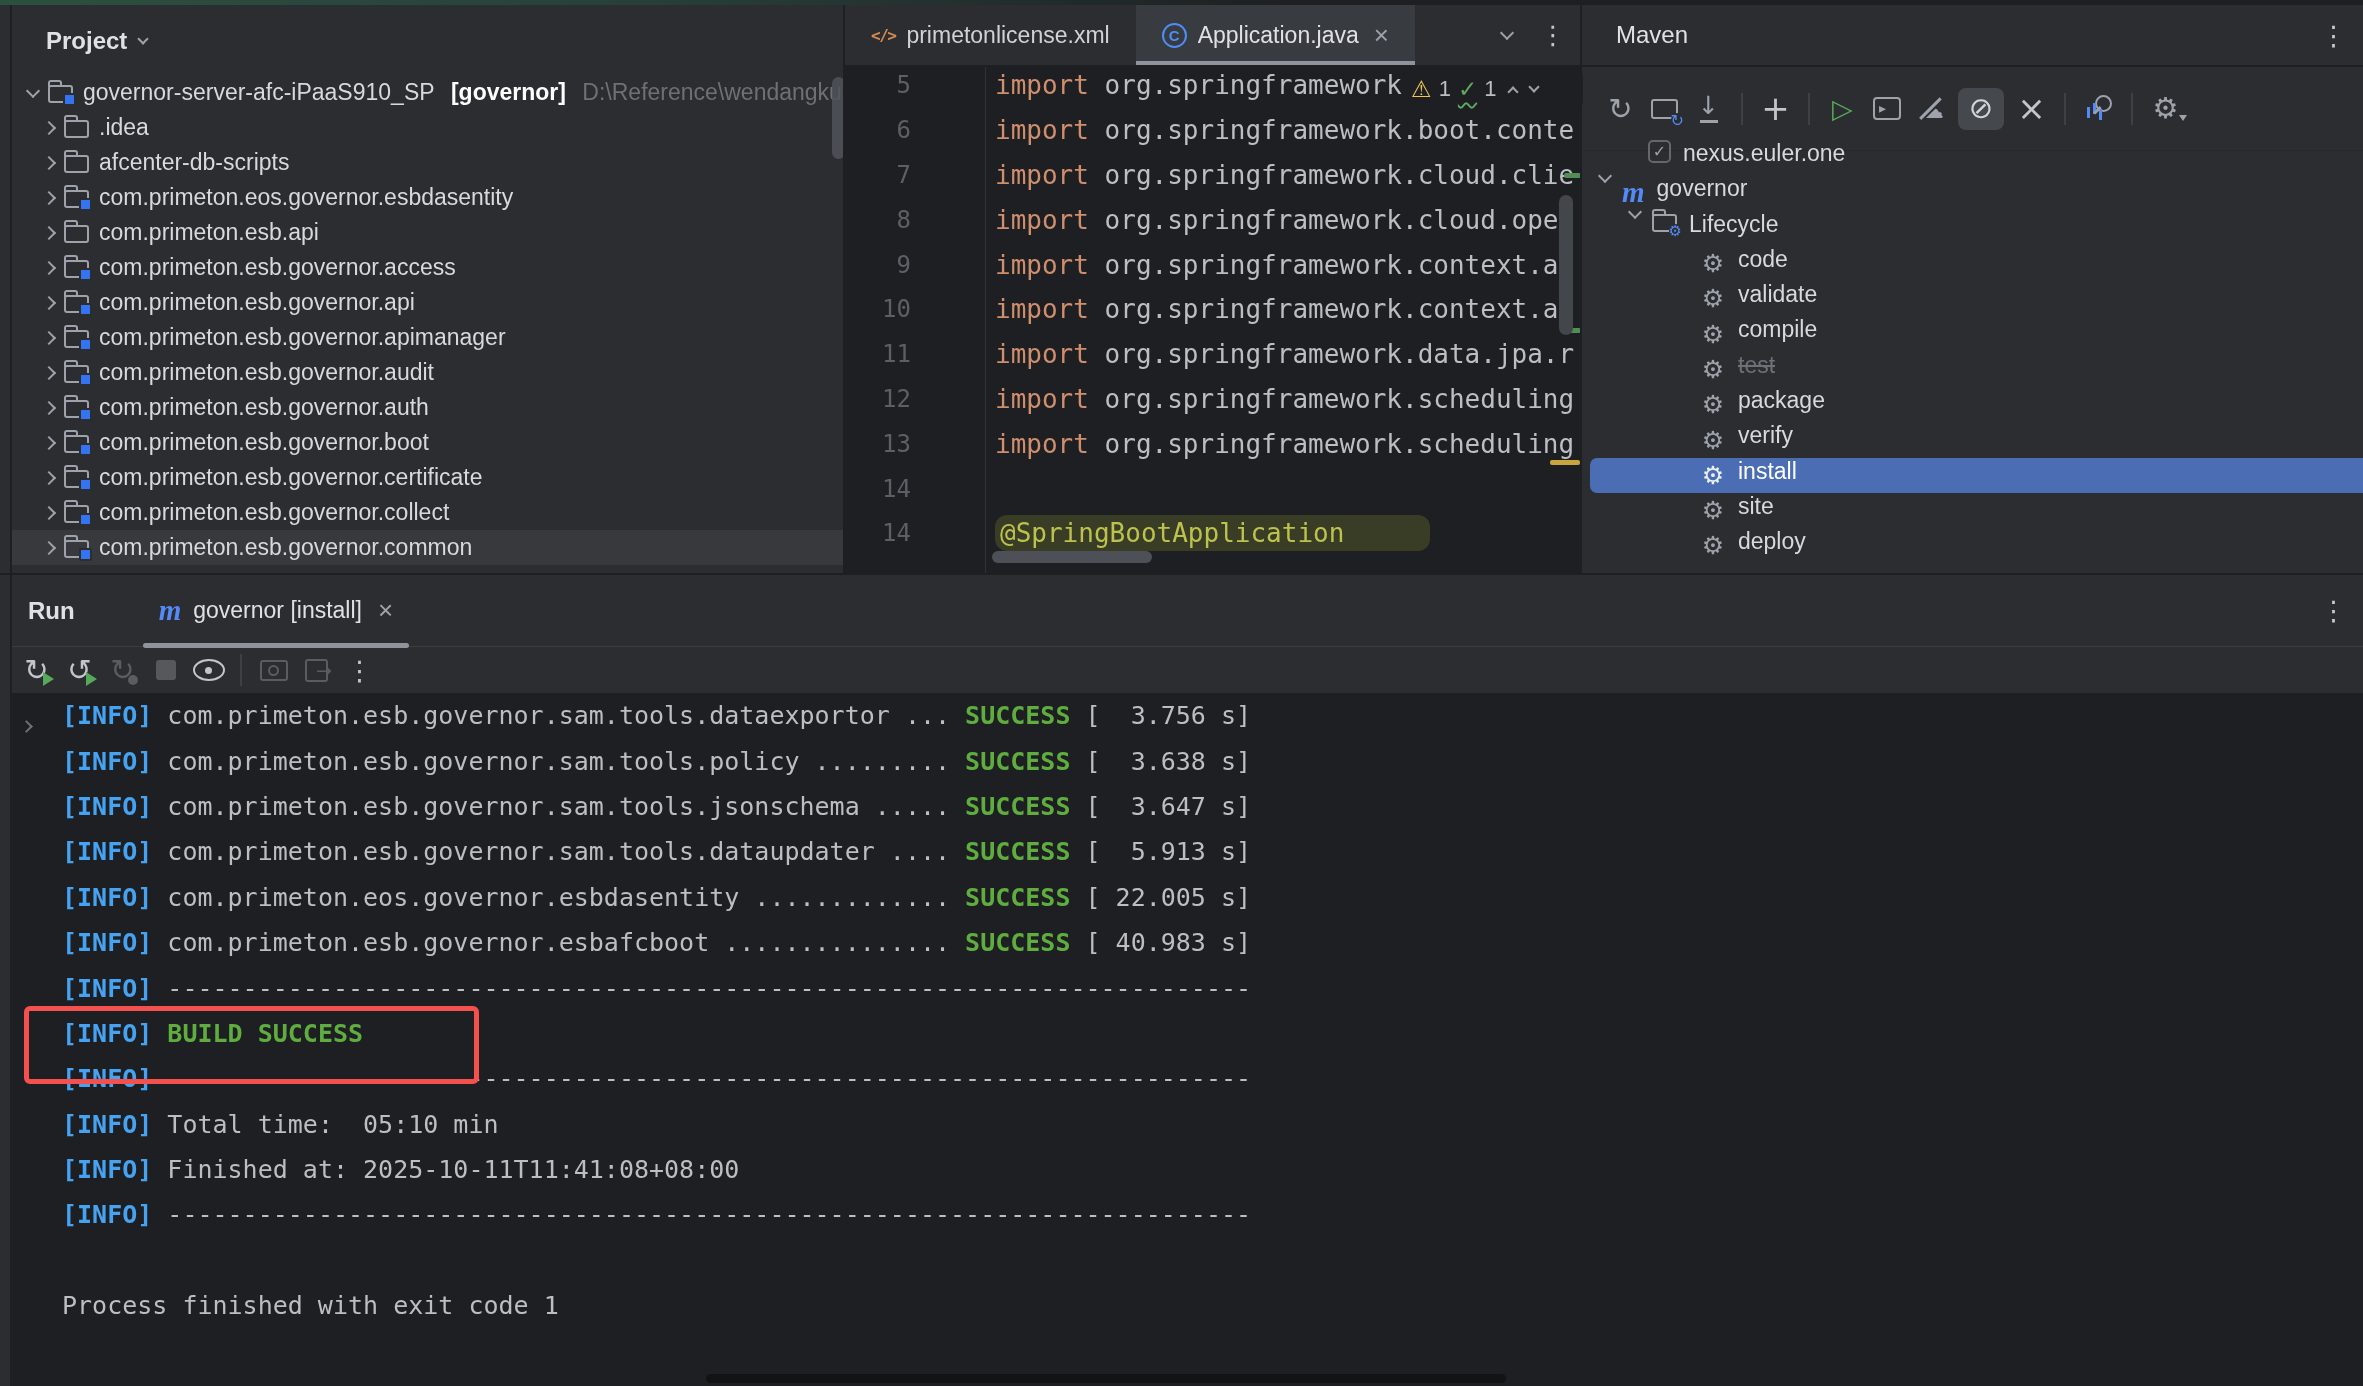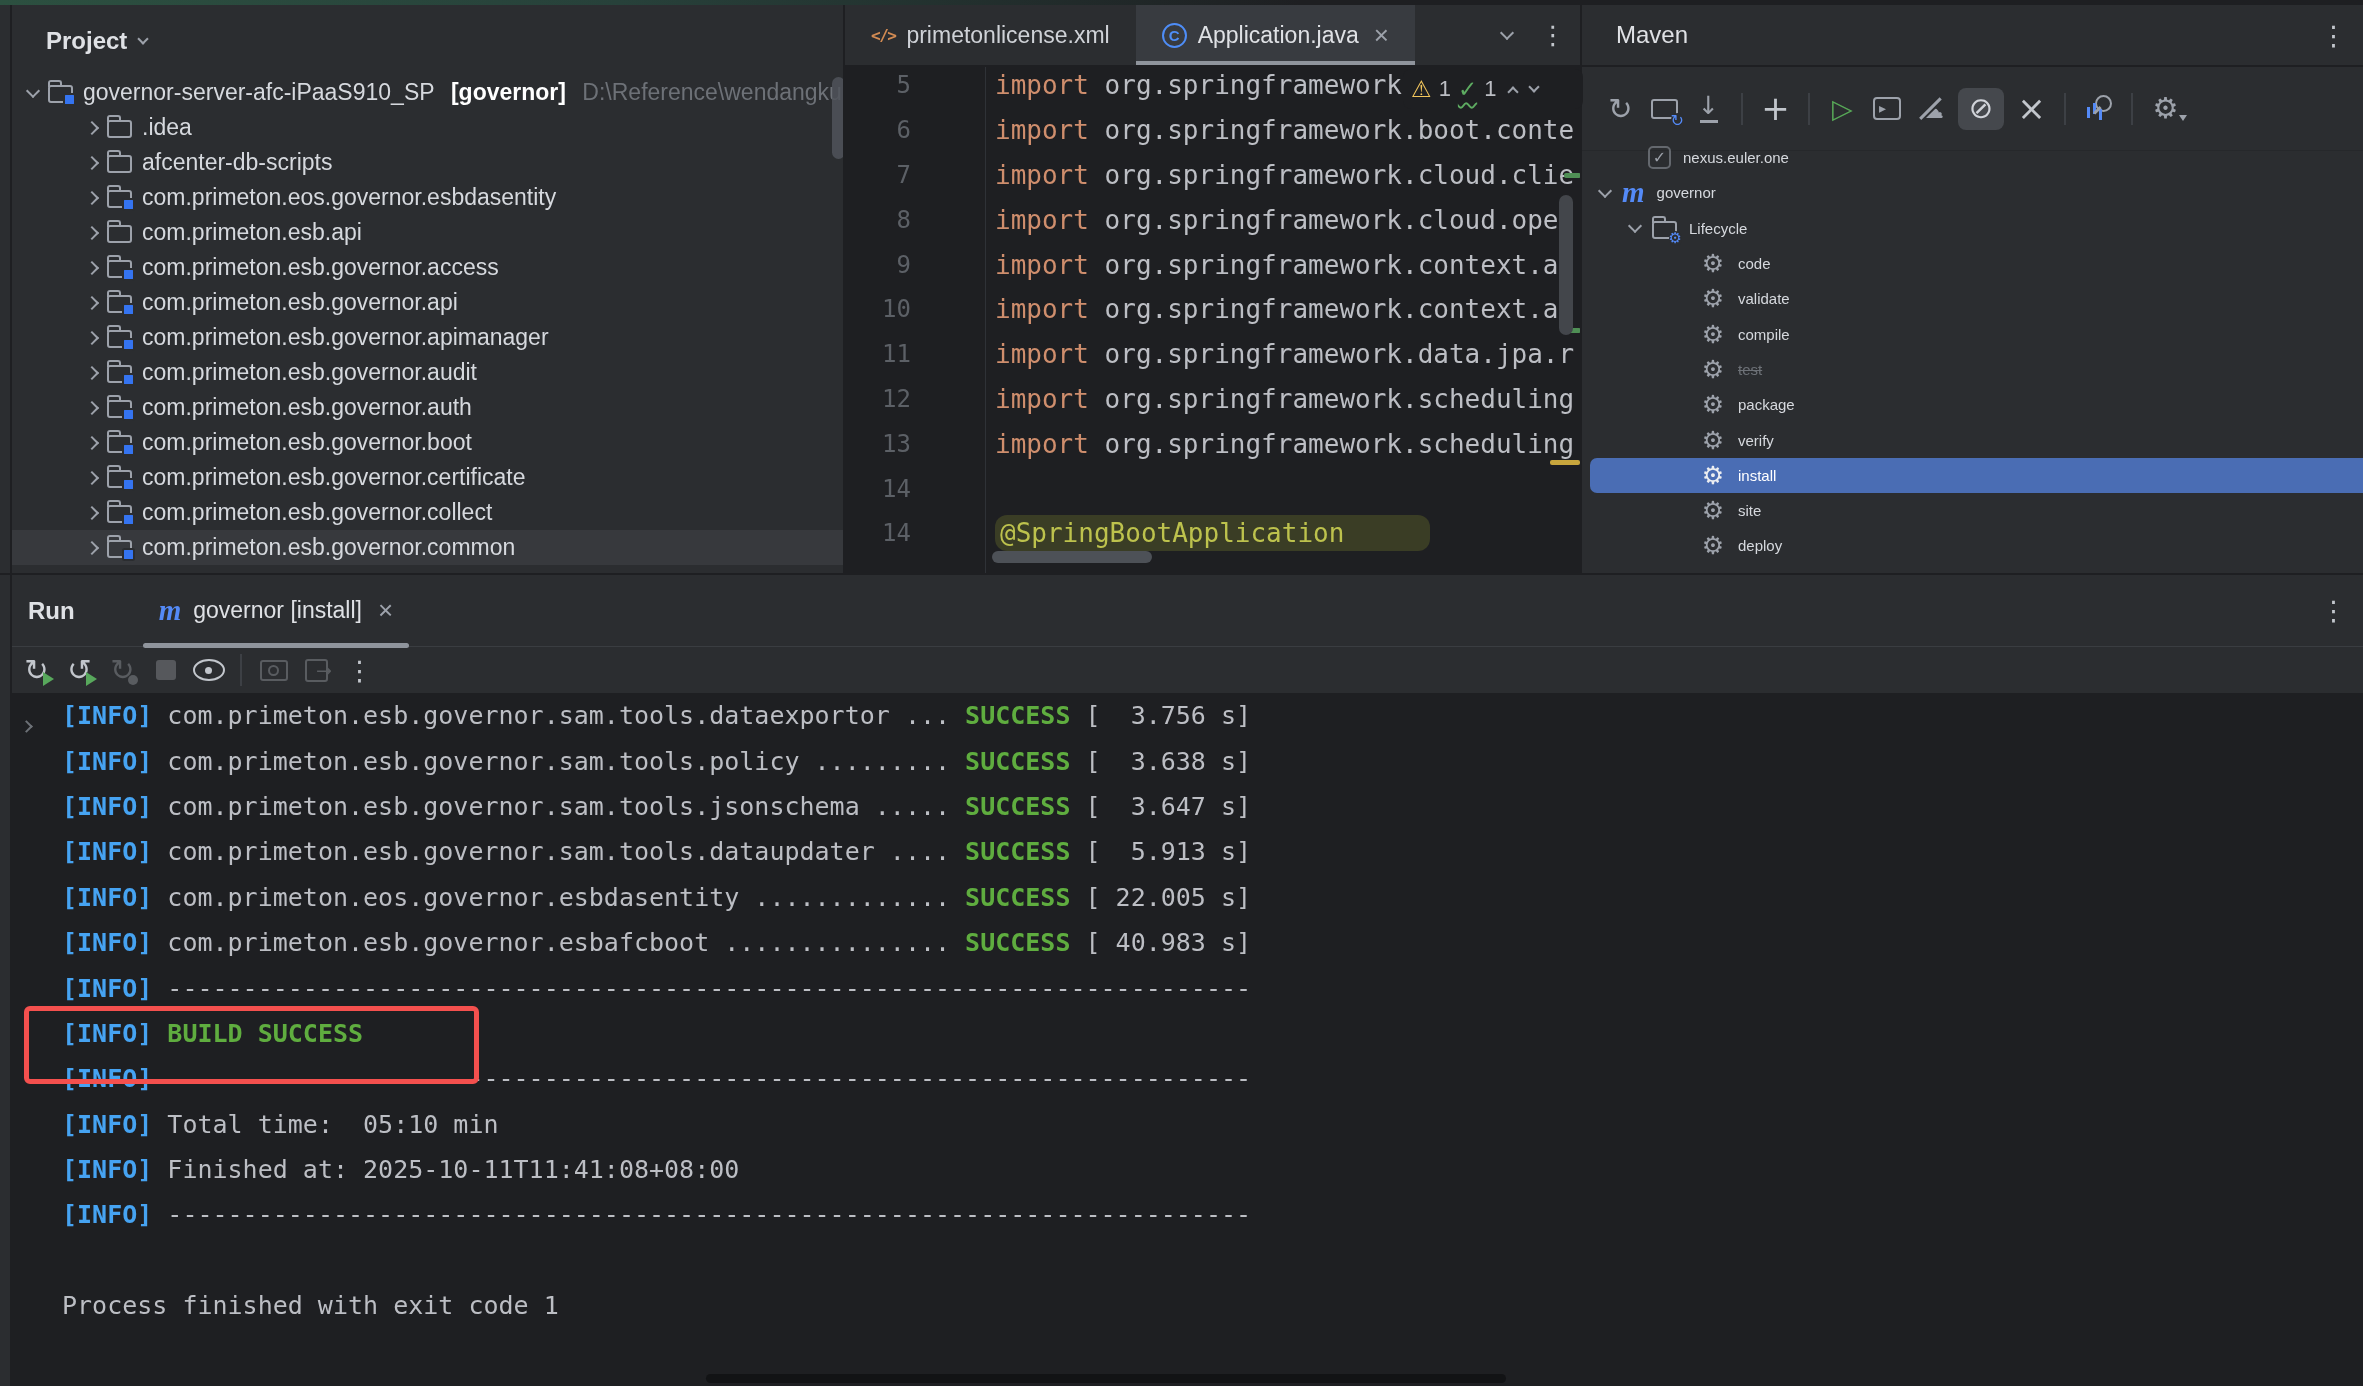--- a/index.html
+++ b/index.html
@@ -31,21 +31,21 @@
   .ic-goal-gear::after{content:"⚙";font-family:"DejaVu Sans",sans-serif;font-size:25px;color:var(--icon);line-height:1}
   .ic-xml-file::after{content:"</>";font:700 16px "DejaVu Sans Mono",monospace;color:#d28b53;letter-spacing:-1.5px}
   .ic-java-class{width:25px;height:25px;border-radius:50%;border:2.6px solid #4e8df7}
   .ic-java-class::after{content:"C";font:700 15px "Liberation Sans",sans-serif;color:#4e8df7}
 
   
   #project-panel{left:12px;top:5px;width:833px;height:570px;background:var(--bg-panel)}
   #project-header{position:absolute;left:34px;top:22px;display:flex;align-items:center;gap:12px;font-size:24px;font-weight:600;color:var(--text)}
   #project-header .chev{width:8px;height:8px}
   #project-tree{position:absolute;left:0;top:70px;right:0}
-  .prow{display:flex;align-items:center;height:35px;gap:10px;padding-left:75px;font-size:23px;color:#d6d9de;white-space:pre;overflow:hidden}
+  .prow{display:flex;align-items:center;height:35px;gap:10px;padding-left:32px;font-size:23px;color:#d6d9de;white-space:pre;overflow:hidden}
   .prow.root{padding-left:16px}
   .prow.hovered{background:#37393d}
   .psuffix{font-weight:700;color:#fff}
   .ppath{color:var(--dim)}
   #project-scrollbar{left:820px;top:72px;width:13px;height:82px;background:#50545a;border-radius:7px;opacity:.85}
 
   
   #editor-panel{left:845px;top:5px;width:735px;height:570px;background:var(--bg-editor)}
   #tabs{position:absolute;left:0;top:0;right:0;height:62px;background:var(--bg-panel);border-bottom:2px solid var(--line);display:flex;align-items:stretch}
   .etab{display:flex;align-items:center;gap:11px;padding:0 26px;font-size:23px;color:#cfd2d7;position:relative}
@@ -92,21 +92,21 @@
   .mi-toggle-offline-mode::after{content:"";position:absolute;left:15px;top:2px;width:2.6px;height:29px;background:var(--icon);transform:rotate(45deg);box-shadow:0 0 0 2px var(--bg-panel)}
   .mi-skip-tests{width:46px;height:42px;background:#45484d;border-radius:8px}
   .mi-skip-tests::before{content:"⊘";font-size:29px;color:#d0d3d9;line-height:1}
   .mi-collapse-x::before{content:"×";font-size:34px;color:var(--icon-bright);line-height:.8}
   .mi-analyze-dependencies .bars{position:absolute;left:5px;bottom:7px;width:3px;height:11px;background:var(--mblue);box-shadow:6px -4px 0 var(--mblue),12px 2px 0 var(--mblue)}
   .mi-analyze-dependencies::before{content:"";position:absolute;right:3px;top:3px;width:13px;height:13px;border:2.6px solid var(--icon);border-radius:50%}
   .mi-analyze-dependencies::after{content:"";position:absolute;right:13px;top:17px;width:9px;height:2.8px;background:var(--icon);transform:rotate(135deg)}
   .mi-maven-settings::before{content:"⚙";font-size:29px;color:var(--icon);line-height:1}
   .mi-maven-settings::after{content:"";position:absolute;right:-5px;bottom:4px;border-top:6px solid var(--icon);border-left:4px solid transparent;border-right:4px solid transparent}
   #maven-tree{position:absolute;left:0;top:135px;right:0}
-  .mrow{display:flex;align-items:center;height:35.3px;gap:12px;font-size:15px;color:#d6d9de;white-space:pre}
+  .mrow{display:flex;height:35.3px;gap:12px;font-size:23px;color:#d6d9de;white-space:pre}
   .ind-nexus{padding-left:66px}
   .ind-root{padding-left:18px}
   .ind-child{padding-left:48px}
   .ind-goal{padding-left:118px}
   .mrow.disabled .mlabel{color:var(--dim);text-decoration:line-through}
   .mrow.selected{background:var(--sel);margin-left:8px;border-radius:7px 0 0 7px}
   .mrow.selected.ind-goal{padding-left:110px}
   .mrow.selected .mlabel{color:#fff}
   .mrow.selected .ic-goal-gear::after{color:#eceef1}
 

